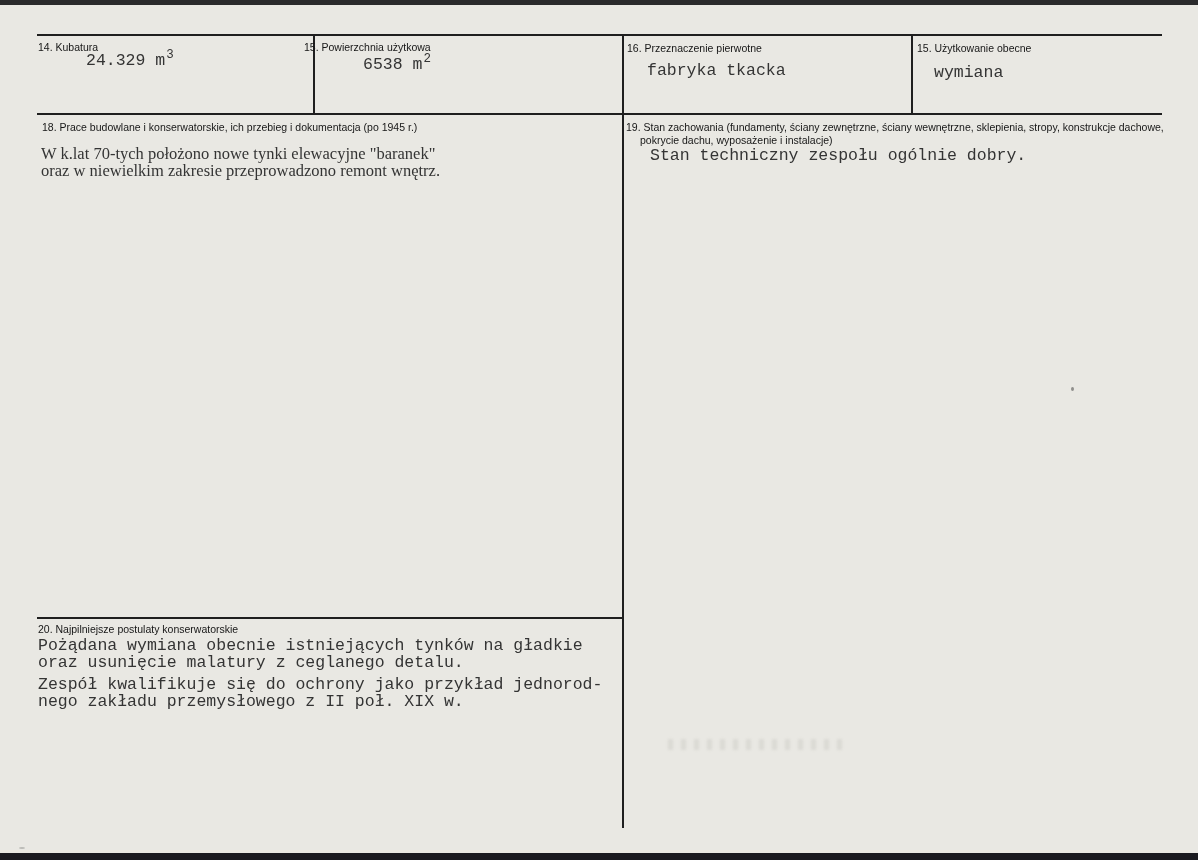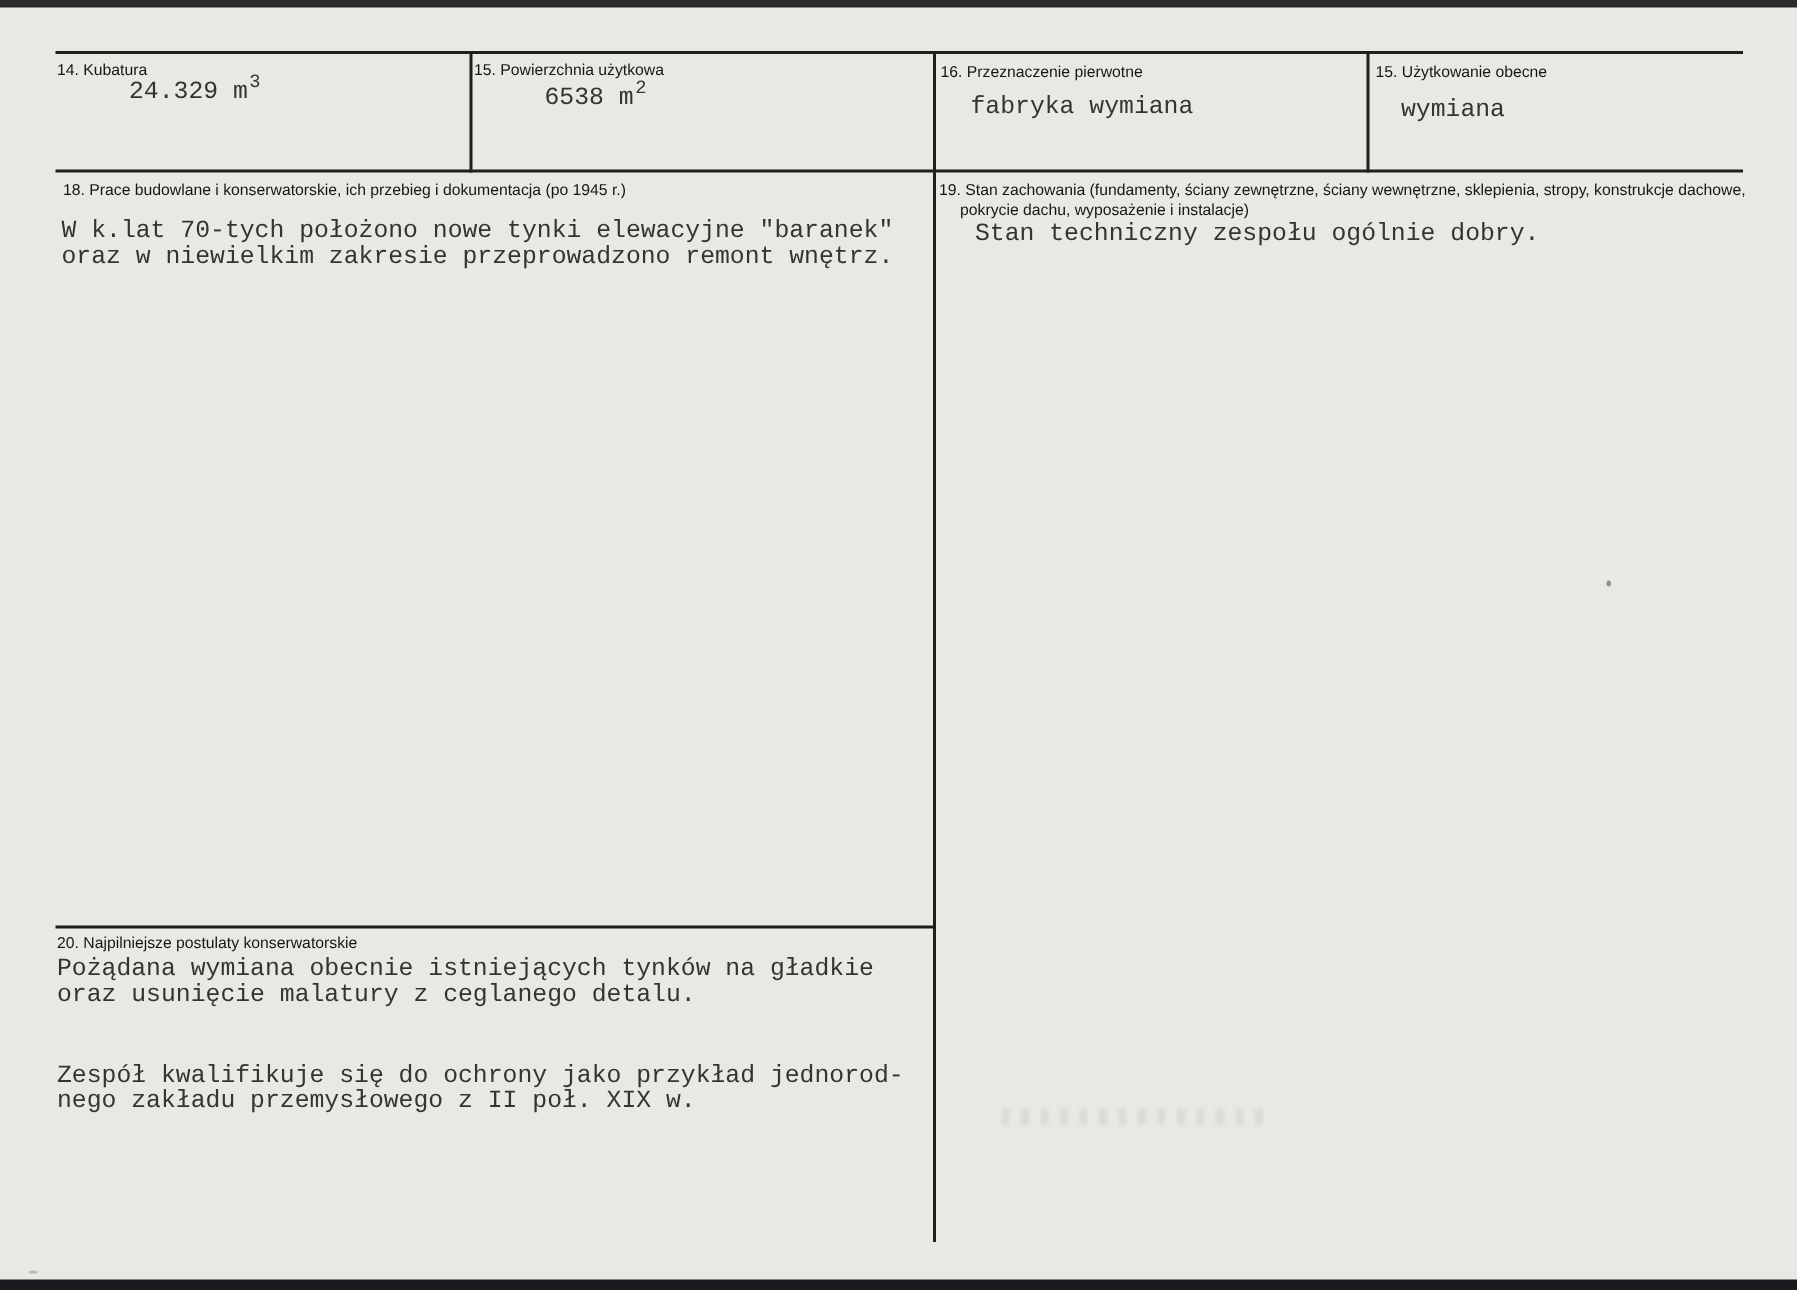--- a/index.html
+++ b/index.html
@@ -42,36 +42,36 @@
     font-family: "Liberation Mono", "DejaVu Sans Mono", monospace;
     font-size: 16.5px;
     line-height: 17px;
     color: #343434;
     white-space: pre-line;
   }
   .sup { font-size: 12.5px; position: relative; top: -7px; margin-left: 1px; }
 
   
   .pos-f14-label { left: 38px;  top: 41px; }
-  .pos-f15-label { left: 316px; top: 41px; text-align: center; }
+  .pos-f15-label { left: 304px; top: 41px; text-align: center; }
   .pos-f16-label { left: 627px; top: 42px; }
   .pos-f17-label { left: 917px; top: 42px; }
   .pos-f18-label { left: 42px;  top: 121px; text-align: right; }
   .pos-f19-label { left: 626px; top: 121px; width: 548px; }
   .pos-f20-label { left: 38px;  top: 623px; text-align: right; }
 
   
   .pos-f14-value { left: 86px;  top: 52px; }
   .pos-f15-value { left: 363px; top: 56px; }
   .pos-f16-value { left: 647px; top: 62px; }
   .pos-f17-value { left: 934px; top: 64px; }
-  .pos-f18-value { left: 41px;  top: 145px; }
+  .pos-f18-value { left: 41px;  top: 145px; font-family: Liberation Serif, serif; }
   .pos-f19-value { left: 650px; top: 147px; }
   .pos-f20-para1 { left: 38px;  top: 638px; line-height: 16.5px; }
-  .pos-f20-para2 { left: 38px;  top: 677px; line-height: 16.5px; margin-top: 32px; }
+  .pos-f20-para2 { left: 38px;  top: 677px; line-height: 16.5px; }
 
   
   .bleed {
     position: absolute; left: 668px; top: 739px; width: 175px; height: 11px;
     background: repeating-linear-gradient(90deg, rgba(110,110,100,0.35) 0 5px, transparent 5px 13px);
     filter: blur(1.5px); opacity: 0.35;
   }
   .speck { position: absolute; background: rgba(70,70,70,0.55); border-radius: 50%; }
   .speck.a { left: 1071px; top: 387px; width: 3px; height: 4px; }
   .speck.b { left: 19px;  top: 847px; width: 6px; height: 2px; opacity: 0.5; }
@@ -89,21 +89,21 @@
 <div class="vline div-16-17"></div>
 <div class="vline div-main"></div>
 
 <div class="label pos-f14-label">14. Kubatura</div>
 <div class="type pos-f14-value"><span>24.329 m</span><span class="sup">3</span></div>
 
 <div class="label pos-f15-label">15. Powierzchnia użytkowa</div>
 <div class="type pos-f15-value"><span>6538 m</span><span class="sup">2</span></div>
 
 <div class="label pos-f16-label">16. Przeznaczenie pierwotne</div>
-<div class="type pos-f16-value">fabryka wymiana</div>
+<div class="type pos-f16-value">fabryka tkacka</div>
 
 <div class="label pos-f17-label">15. Użytkowanie obecne</div>
 <div class="type pos-f17-value">wymiana</div>
 
 <div class="label pos-f18-label">18. Prace budowlane i konserwatorskie, ich przebieg i dokumentacja (po 1945 r.)</div>
 <div class="type pos-f18-value">W k.lat 70-tych położono nowe tynki elewacyjne "baranek"
 oraz w niewielkim zakresie przeprowadzono remont wnętrz.</div>
 
 <div class="label hang pos-f19-label">19. Stan zachowania (fundamenty, ściany zewnętrzne, ściany wewnętrzne, sklepienia, stropy, konstrukcje dachowe,
 pokrycie dachu, wyposażenie i instalacje)</div>

